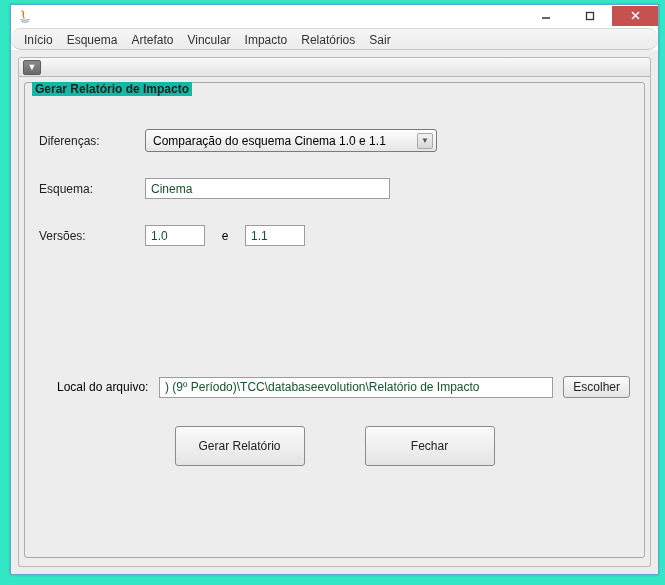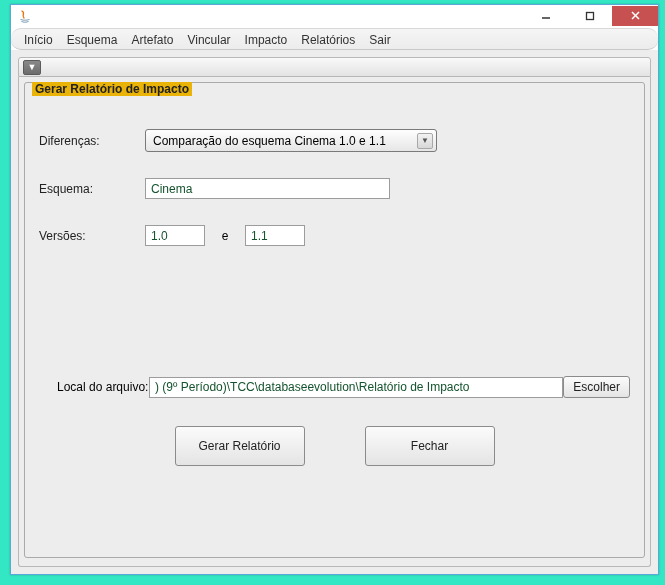--- a/index.html
+++ b/index.html
@@ -104,21 +104,21 @@
     border-radius: 3px;
     position: relative;
     padding: 18px 14px 16px 14px;
     height: 100%;
     background: #ededed;
   }
   .group-title {
     position: absolute;
     top: -1px;
     left: 7px;
-    background: #eab308;
+    background: #14b8a6;
     padding: 0 3px;
     font-weight: bold;
     font-size: 12px;
     color: #222;
   }
   .form-row {
     display: flex;
     align-items: center;
     margin-top: 26px;
     gap: 28px;
@@ -156,20 +156,21 @@
     font-size: 12px;
     color:#14532d;
   }
   .vers-wrap { display:flex; align-items:center; gap:14px;}
   .vers-input { width:60px; }
   .and-label { width:12px; text-align:center;}
   .file-row {
     display:flex;
     align-items:center;
     margin-top: 130px;
+    gap: 10px;
   }
   .file-label { width: 110px; padding-left:18px;}
   .file-input { flex:1; }
   .btn {
     background: linear-gradient(#fbfbfb,#e4e4e4);
     border: 1px solid #8b8b8b;
     border-radius: 3px;
     height: 40px;
     padding: 0 12px;
     font-family: inherit;

